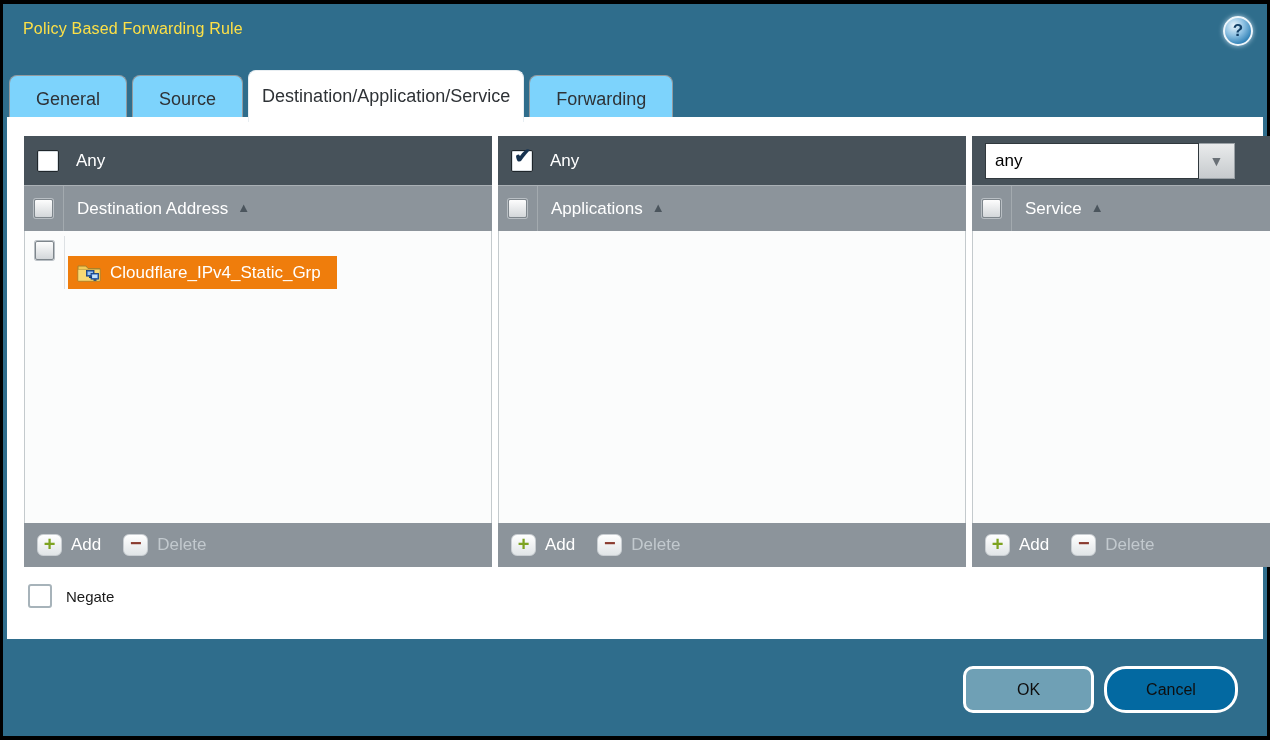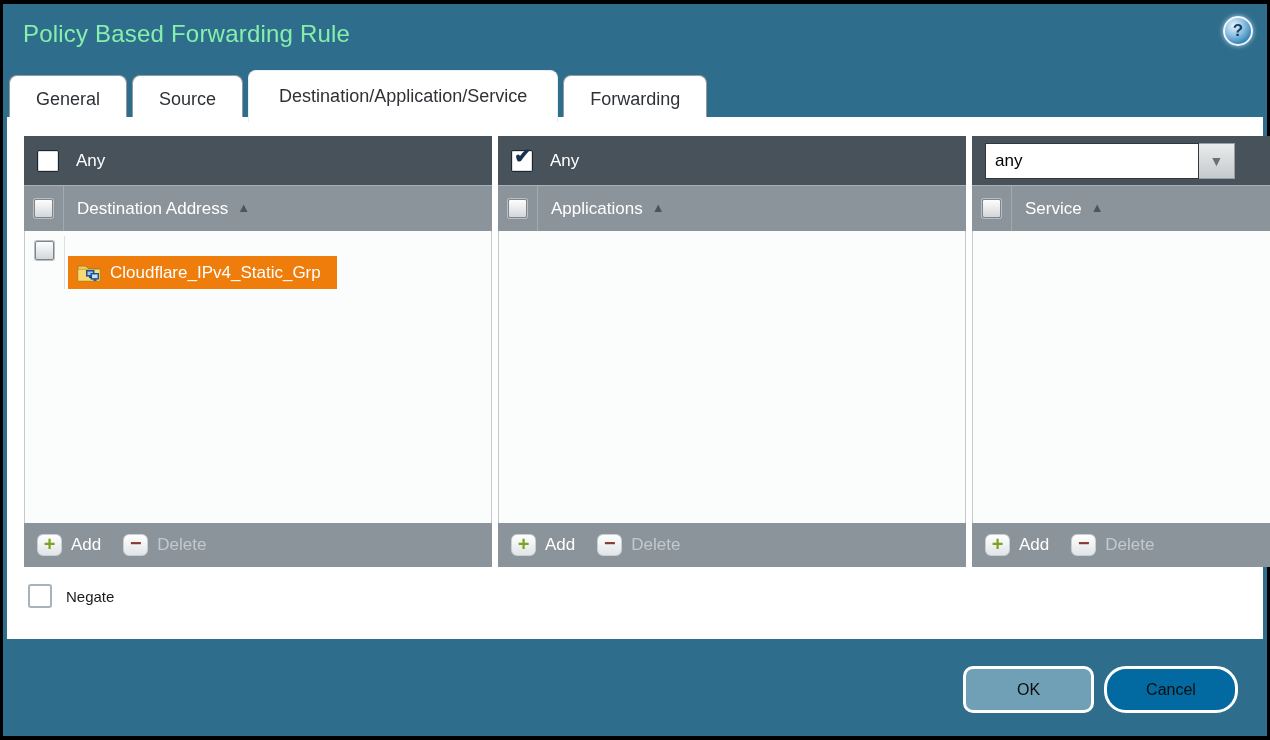--- a/index.html
+++ b/index.html
@@ -10,46 +10,46 @@
     position:relative;
     overflow:hidden;
   }
   .dialog {
     position:absolute; left:3px; top:4px; width:1264px; height:732px;
     background:#2f6d8c;
   }
   
   .title {
     position:absolute; left:20px; top:16px;
-    font-size:24px; font-weight:400; color:#86efac; letter-spacing:.2px;
+    font-size:16px; font-weight:400; color:#fde047; letter-spacing:.2px;
   }
   .help-icon {
     position:absolute; left:1220px; top:12px; width:30px; height:30px;
     border-radius:50%;
     background:radial-gradient(circle at 35% 30%, #eaf5fc 0%, #8cc0e2 40%, #2d7fb5 78%, #1d6396 100%);
     border:2px solid #eef6fb;
     box-shadow:0 0 5px rgba(220,240,255,.75);
     display:flex; align-items:center; justify-content:center;
     color:#123f66; font-size:17px; font-weight:bold;
   }
   
   .tabs {
     position:absolute; left:6px; top:66px; height:52px;
     display:flex; align-items:flex-end; gap:5px;
   }
   .tab {
-    height:47px; background:#ffffff;
+    height:47px; background:#7dd3fc;
     border:1px solid #939a9e; border-bottom:none;
     border-radius:8px 8px 0 0;
     padding:0 26px; font-size:18px; color:#2e3236;
     display:flex; align-items:center; white-space:nowrap;
   }
   .tab.active {
     background:#fff; border-color:#e8eef2; height:52px; z-index:2;
-    padding:0 30px;
+    padding:0 13px;
     text-align:center;
   }
   
   .content {
     position:absolute; left:4px; top:113px; width:1256px; height:522px;
     background:#fff;
   }
   .cols { position:absolute; left:17px; top:19px; display:flex; gap:6px; }
   .col { width:468px; height:431px; display:flex; flex-direction:column; }
   .col-top {

